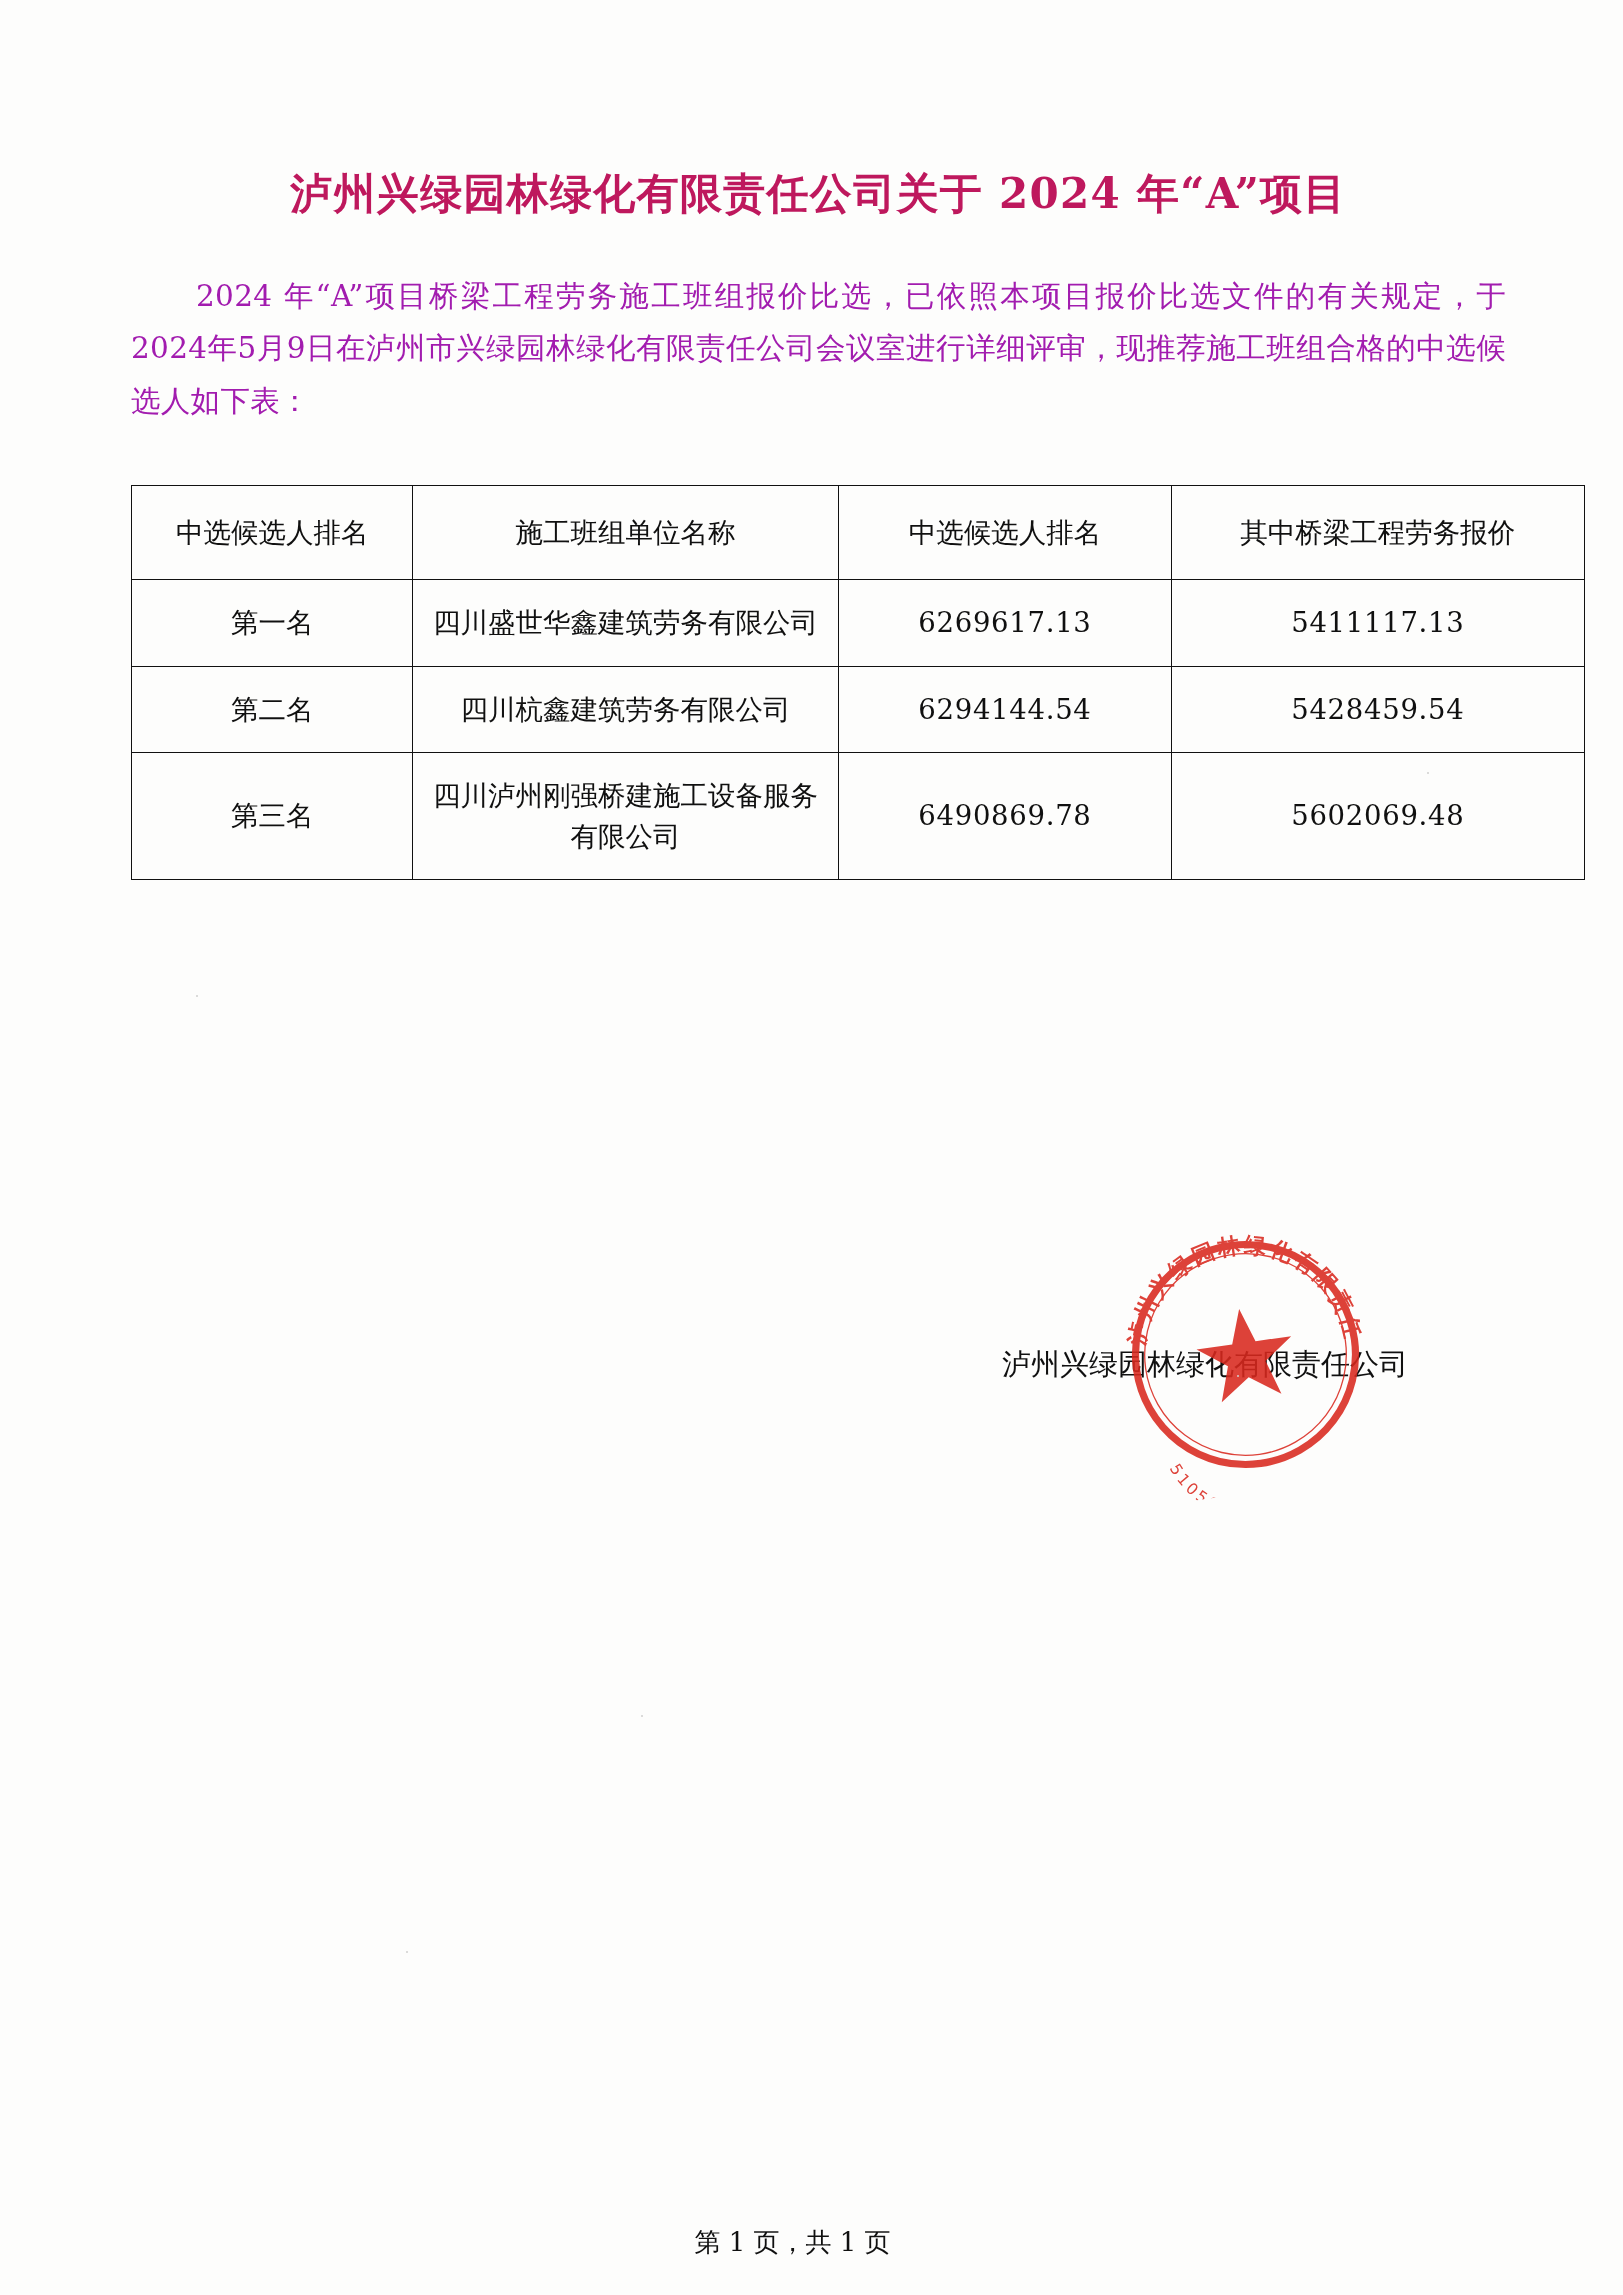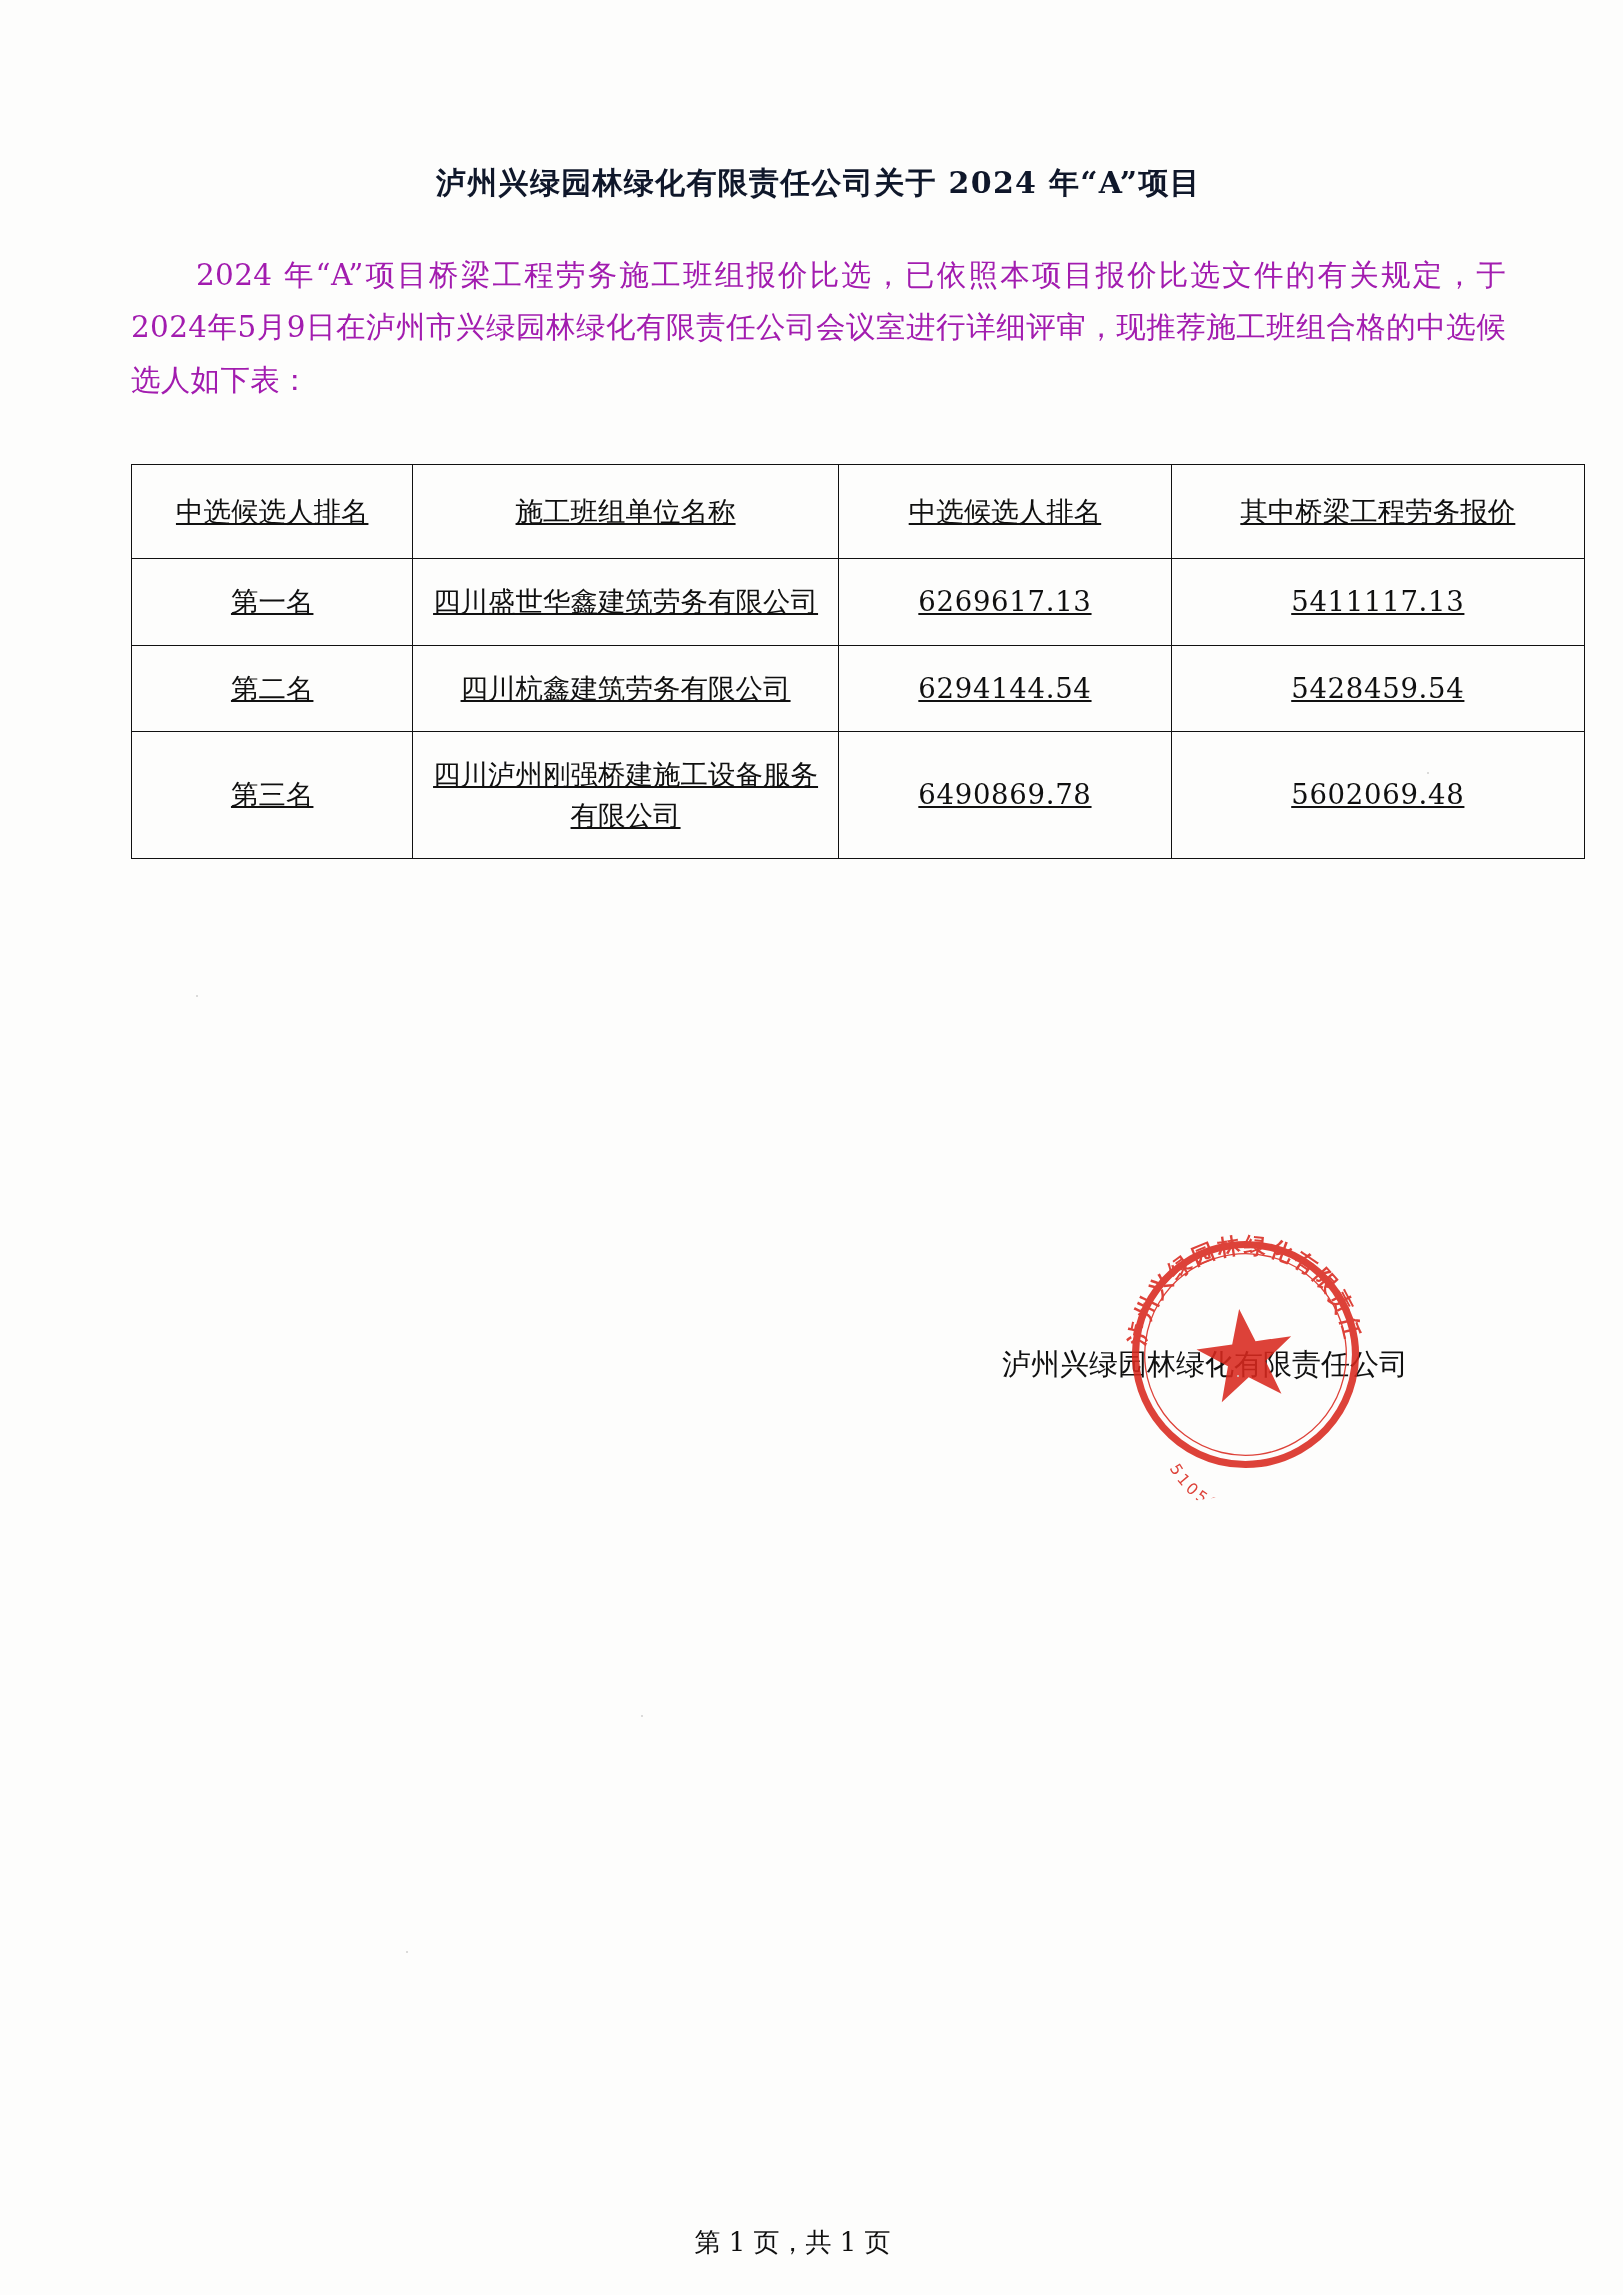--- a/index.html
+++ b/index.html
@@ -33,46 +33,45 @@
     top: 157px;
     width: 1375px;
   }
 
   
   .title-block {
     text-align: center;
     margin-bottom: 30px;
   }
   .title-line {
-    font-size: 30px;
+    font-size: 42px;
     font-weight: bold;
     letter-spacing: 1.3px;
     line-height: 1.75;
-    color: #0f172a;
+    color: #be185d;
     font-family: "DejaVu Serif", "Liberation Serif", serif;
   }
 
   
   .para {
     font-size: 29.5px;
     line-height: 1.78;
     color: #a21caf;
     text-align: justify;
     margin-top: 39px;
     letter-spacing: 0.3px;
   }
   .para .indent {
     display: inline-block;
     width: 65px;
   }
 
   
   .table-wrap {
     margin-top: 58px;
-    text-decoration: underline;
   }
   table.main-table {
     border-collapse: collapse;
     width: 1375px;
     table-layout: fixed;
   }
   table.main-table th,
   table.main-table td {
     border: 1.3px solid #111111;
     text-align: center;

